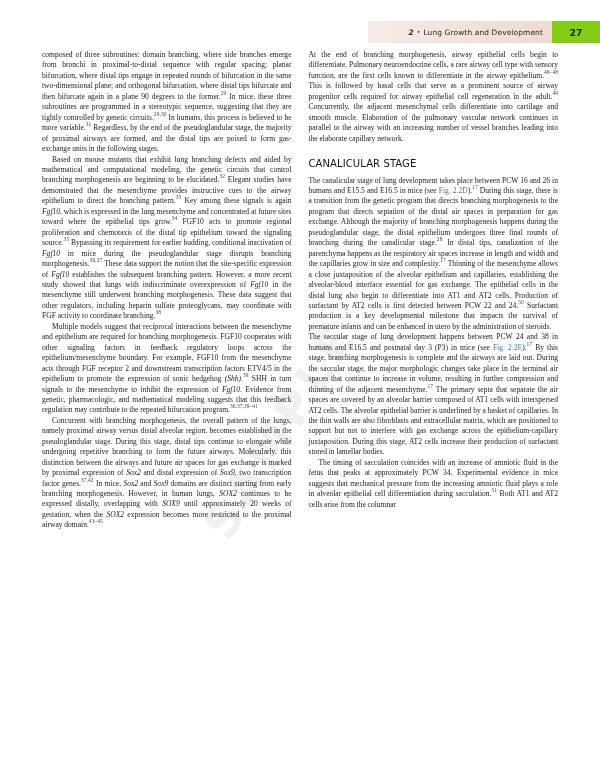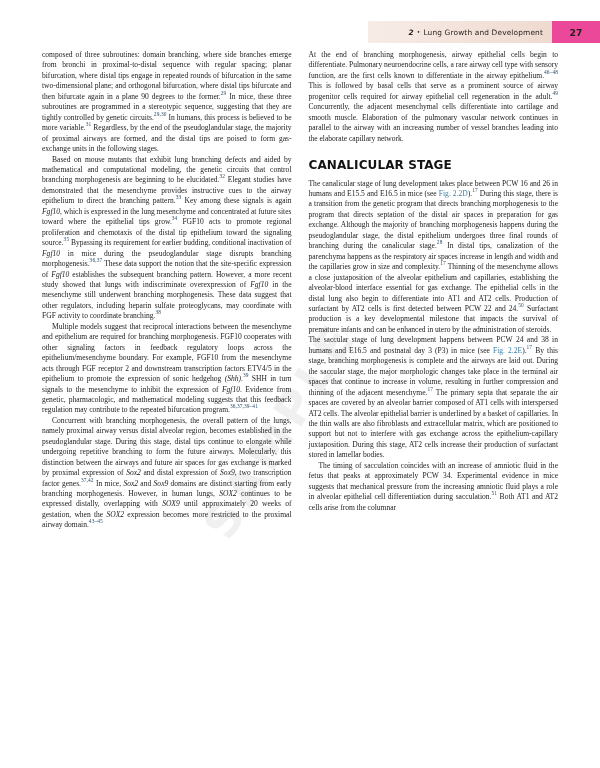--- a/index.html
+++ b/index.html
@@ -59,21 +59,21 @@
   }
   .runhead-title {
     font-weight: normal;
   }
   .runhead-pagebox {
     flex: 0 0 auto;
     width: 48px;
     display: flex;
     align-items: center;
     justify-content: center;
-    background: #ec4899;
+    background: #84cc16;
     font-family: "DejaVu Sans", "Liberation Sans", sans-serif;
     font-size: 9.2px;
     font-weight: bold;
     color: #241d1a;
   }
 
   
   .columns {
     position: absolute;
     top: 50px;
@@ -98,22 +98,22 @@
     word-spacing: -0.1px;
   }
   p.para + p.para {
     text-indent: 10px;
   }
   p.noindent { text-indent: 0 !important; }
 
   h2.sechead {
     margin: 12.5px 0 6.5px 0;
     font-family: "DejaVu Sans", "Liberation Sans", sans-serif;
-    font-size: 12px;
-    font-weight: bold;
+    font-size: 10px;
+    font-weight: normal;
     letter-spacing: 0.1px;
     color: #131313;
     text-transform: uppercase;
   }
   h2.sechead.first-head { margin-top: 14px; }
 
   i, em { }
 
   sup.ref {
     font-size: 5.4px;

